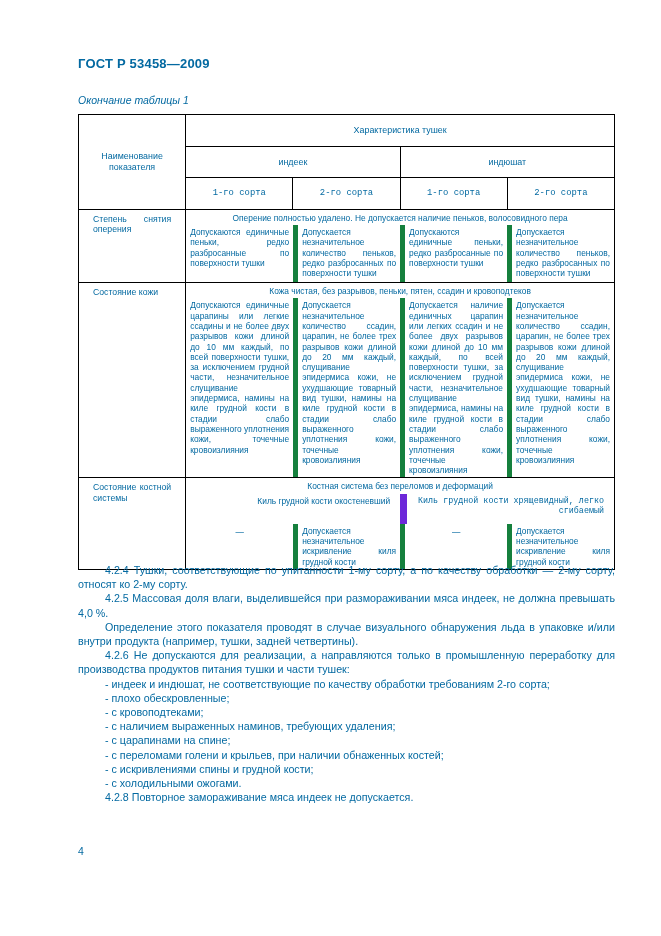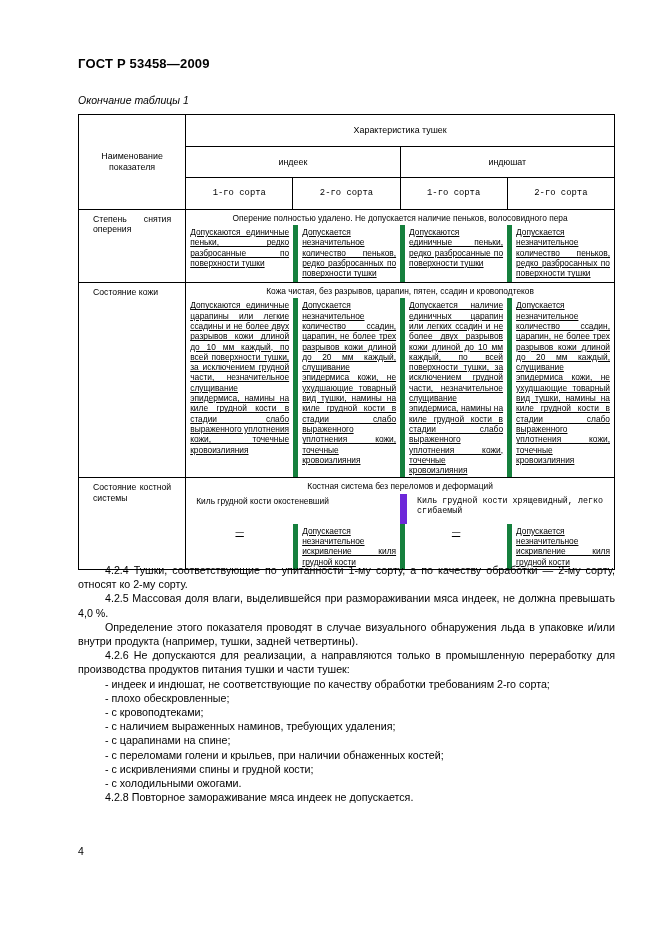--- a/index.html
+++ b/index.html
@@ -1,21 +1,21 @@
 <!DOCTYPE html>
 <html lang="ru"><head>
 <meta charset="utf-8">
 <style>
   html,body { margin:0; padding:0; background:#e8e8e8; }
   .page {
     position:relative;
     width:661px; height:936px;
     background:#ffffff;
     overflow:hidden;
-    color:#000000;
+    color:#0369a1;
     font-family:"Liberation Sans","DejaVu Sans",sans-serif;
     margin:0 auto;
     box-sizing:border-box;
   }
   .doc-header {
     position:absolute; left:78px; top:56px;
     font-size:13px; font-weight:700; letter-spacing:.2px;
   }
   .table-caption {
     position:absolute; left:78px; top:94px;
@@ -30,24 +30,24 @@
     padding:0; vertical-align:top;
     font-size:8.4px; line-height:10.3px;
   }
   tr.hdr td { text-align:center; vertical-align:middle; font-size:8.9px; line-height:10.6px; padding:10px 3px; }
   tr.hdr1 { height:26px; }
   tr.hdr2 { height:29px; }
   tr.hdr3 { height:29px;font-family:Liberation Mono, monospace; }
   td.lbl { padding:4px 14px; text-align:justify; font-size:8.7px; hyphens:auto; }
   .common { text-align:center; padding:3px 8px 2px; }
   .cols4 { display:grid; grid-template-columns:repeat(4,1fr); }
-  .cols4 > div { padding:2px 4px; text-align:justify; hyphens:auto;text-decoration:underline; }
+  .cols4 > div { padding:2px 4px; text-align:justify; hyphens:auto; }
   .cols4 > div + div { border-left:5px solid #15803d; }
   .cols2 { display:grid; grid-template-columns:1fr 1fr; }
-  .cols2 > div { padding:2px 10px; text-align:left; }
+  .cols2 > div { padding:2px 10px; text-align:right; }
   .cols2 > div + div { border-left:7px solid #6d28d9;font-family:Liberation Mono, monospace; }
   .r1 .cols4 { min-height:57px; }
   .r2 .cols4 { min-height:158px; }
   .r3 .cols2 { min-height:30px; }
   .r3 .cols4 { min-height:38px; }
   .cols4 > div.dash { text-align:center; padding-top:3px; }
   .body-text {
     position:absolute; left:78px; top:563px; width:537px;
     font-size:10.7px; line-height:14.2px; text-align:justify;
   }
@@ -96,21 +96,21 @@
             <div>Допускается незначительное количество пеньков, редко разбросанных по поверхности тушки</div>
             <div>Допускаются единичные пеньки, редко разбросанные по поверхности тушки</div>
             <div>Допускается незначительное количество пеньков, редко разбросанных по поверхности тушки</div>
           </div>
         </td>
       </tr>
 
       <tr class="r2">
         <td class="lbl">Состояние кожи</td>
         <td colspan="4">
-          <div class="common">Кожа чистая, без разрывов, царапин, пятен, ссадин и кровоподтеков</div>
+          <div class="common">Кожа чистая, без разрывов, пеньки, пятен, ссадин и кровоподтеков</div>
           <div class="cols4">
             <div>Допускаются единичные царапины или легкие ссадины и не более двух разрывов кожи длиной до 10 мм каждый, по всей поверхности тушки, за исключением грудной части, незначительное слущивание эпидермиса, намины на киле грудной кости в стадии слабо выраженного уплотнения кожи, точечные кровоизлияния</div>
             <div>Допускается незначительное количество ссадин, царапин, не более трех разрывов кожи длиной до 20 мм каждый, слущивание эпидермиса кожи, не ухудшающие товарный вид тушки, намины на киле грудной кости в стадии слабо выраженного уплотнения кожи, точечные кровоизлияния</div>
             <div>Допускается наличие единичных царапин или легких ссадин и не более двух разрывов кожи длиной до 10 мм каждый, по всей поверхности тушки, за исключением грудной части, незначительное слущивание эпидермиса, намины на киле грудной кости в стадии слабо выраженного уплотнения кожи, точечные кровоизлияния</div>
             <div>Допускается незначительное количество ссадин, царапин, не более трех разрывов кожи длиной до 20 мм каждый, слущивание эпидермиса кожи, не ухудшающие товарный вид тушки, намины на киле грудной кости в стадии слабо выраженного уплотнения кожи, точечные кровоизлияния</div>
           </div>
         </td>
       </tr>
 
       <tr class="r3">

